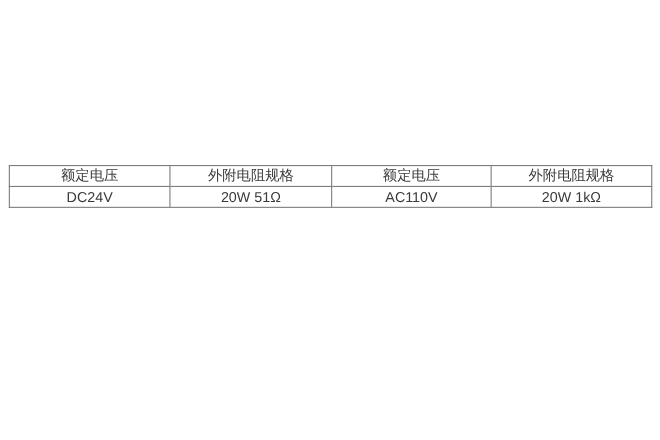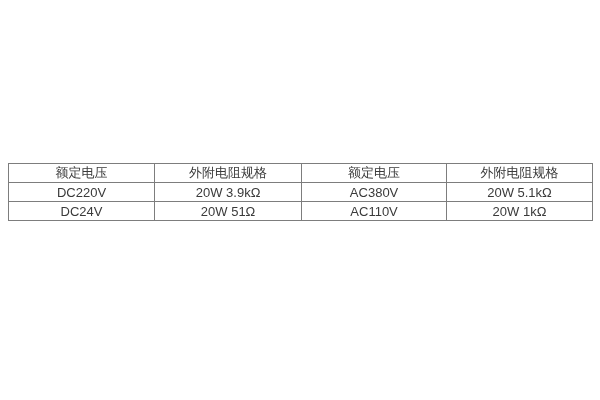--- a/index.html
+++ b/index.html
@@ -12,21 +12,20 @@
     background: #ffffff;
     position: relative;
     font-family: "Liberation Sans", "DejaVu Sans", sans-serif;
     overflow: hidden;
   }
   .spec-table-wrap {
     position: absolute;
     left: 8px;
     top: 150px;
     width: 585px;
-    margin-top: 13px;
   }
   table.spec {
     border-collapse: collapse;
     width: 100%;
     table-layout: fixed;
     font-size: 13px;
     color: #3a3a3a;
   }
   table.spec th,
   table.spec td {
@@ -55,26 +54,20 @@
     <thead>
       <tr>
         <th>额定电压</th>
         <th>外附电阻规格</th>
         <th>额定电压</th>
         <th>外附电阻规格</th>
       </tr>
     </thead>
     <tbody>
       <tr>
-        <td>DC220V</td>
-        <td>20W 3.9kΩ</td>
-        <td>AC380V</td>
-        <td>20W 5.1kΩ</td>
-      </tr>
-      <tr>
         <td>DC24V</td>
         <td>20W 51Ω</td>
         <td>AC110V</td>
         <td>20W 1kΩ</td>
       </tr>
     </tbody>
   </table>
 </div>
 
 </body></html>

